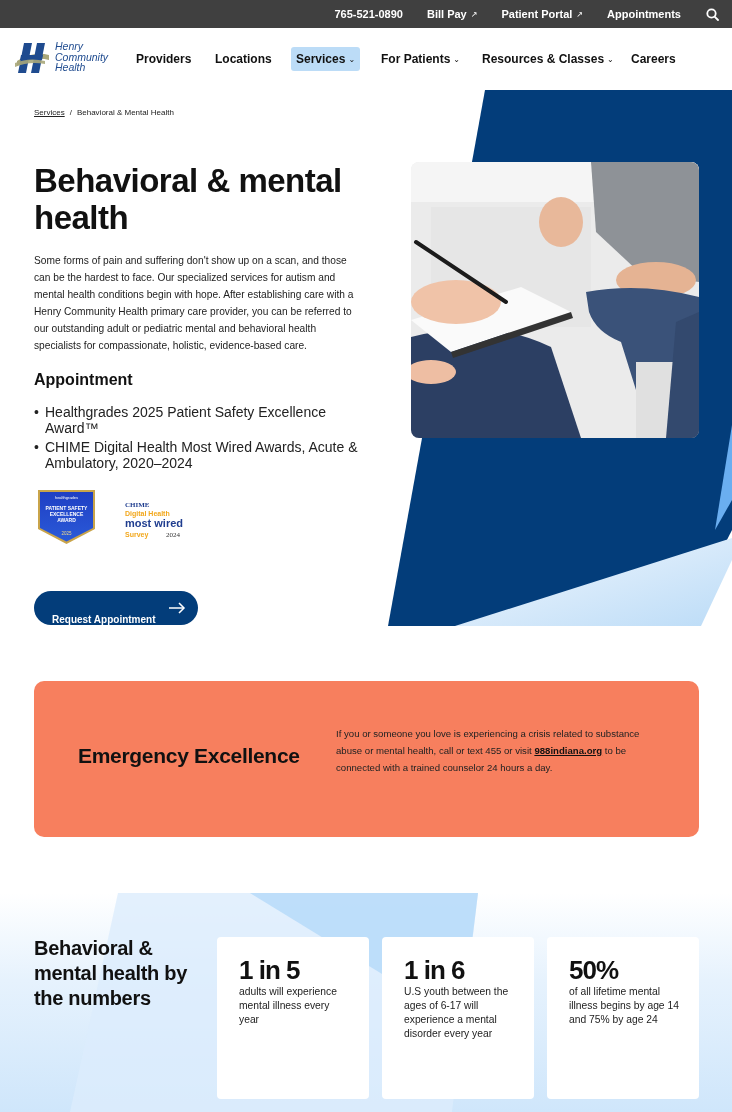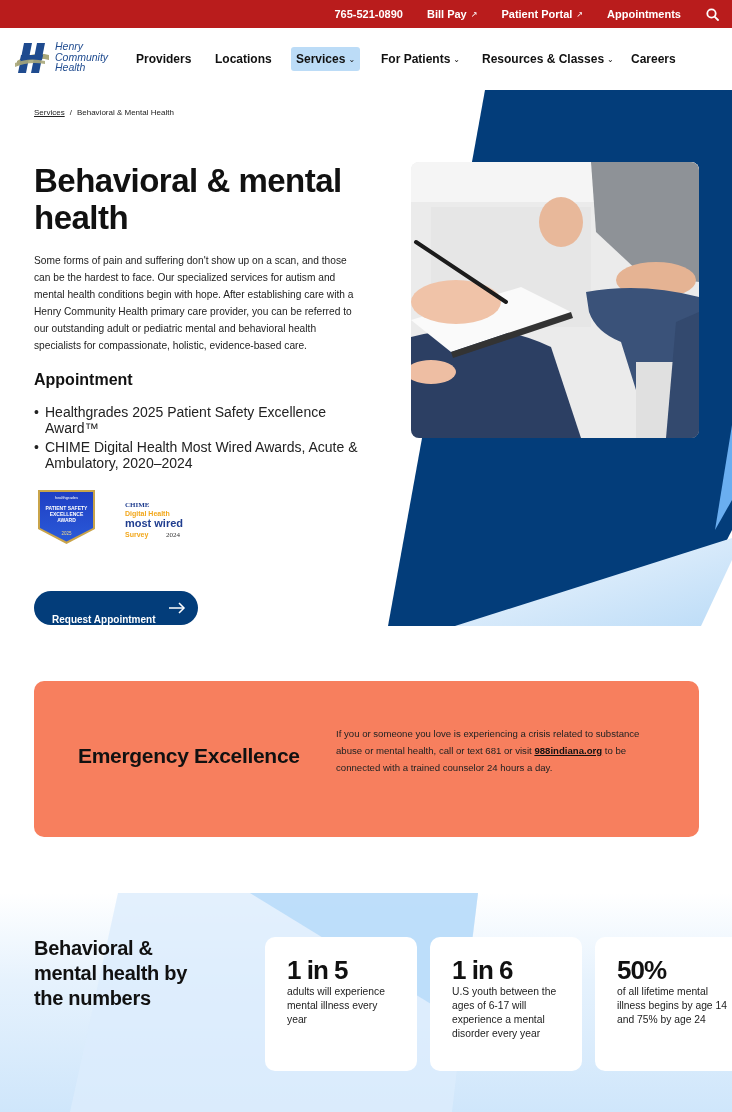--- a/index.html
+++ b/index.html
@@ -1,20 +1,20 @@
 <!DOCTYPE html>
 <html><head>
   <meta charset="utf-8">
   <style>
     * { box-sizing: border-box; margin: 0; padding: 0; }
     html, body { width: 732px; height: 1112px; overflow: hidden; background: #fff; }
     body { font-family: "Liberation Sans", "DejaVu Sans", sans-serif; color: #111; position: relative; }
 
     
-    .utility-bar { position: absolute; left: 0; top: 0; width: 732px; height: 28px; background: #b91c1c; display: flex; align-items: center; justify-content: flex-end; padding-right: 13px; }
+    .utility-bar { position: absolute; left: 0; top: 0; width: 732px; height: 28px; background: #404040; display: flex; align-items: center; justify-content: flex-end; padding-right: 13px; }
     .utility-bar .u-item { color: #fff; font-size: 11px; font-weight: bold; margin-left: 24px; display: flex; align-items: center; text-decoration: none; }
     .utility-bar .u-item .ext { font-size: 8px; margin-left: 4px; font-weight: normal; }
     .utility-bar .search-btn { margin-left: 24px; width: 14px; height: 14px; display: flex; align-items: center; justify-content: center; }
 
     
     .main-nav { position: absolute; left: 0; top: 28px; width: 732px; height: 62px; display: flex; align-items: center; }
     .logo { position: absolute; left: 15px; top: 13px; width: 105px; height: 36px; display: flex; align-items: flex-start; }
     .logo-mark { width: 36px; height: 34px; position: relative; }
     .logo-text { margin-left: 4px; font-style: italic; color: #1f4b8f; font-size: 10.5px; line-height: 10.5px; }
     .nav-item { position: absolute; top: 19px; height: 24px; font-size: 12px; font-weight: bold; color: #111; display: flex; align-items: center; padding: 0 5px; border-radius: 3px; }
@@ -43,21 +43,21 @@
 
     
     .emergency { position: absolute; left: 34px; top: 681px; width: 665px; height: 156px; background: #f77f5e; border-radius: 10px; }
     .em-title { position: absolute; left: 44px; top: 63px; font-size: 21px; font-weight: bold; color: #111; letter-spacing: -0.3px; }
     .em-text { position: absolute; left: 302px; top: 44px; width: 325px; font-size: 9.6px; line-height: 17px; color: #222; }
     .em-text a { color: #111; font-weight: bold; text-decoration: underline; }
 
     
     .stats-section { position: absolute; left: 0; top: 893px; width: 732px; height: 219px; background: linear-gradient(180deg, #ffffff 0%, #e6f2fd 40%, #cfe6fb 100%); overflow: hidden; }
     .stats-title { position: absolute; left: 34px; top: 936px; width: 160px; font-size: 20px; line-height: 25px; font-weight: bold; color: #111; letter-spacing: -0.3px; }
-    .stat-card { position: absolute; top: 937px; width: 152px; height: 134px; background: #fff; border-radius: 10px; padding: 18px 0 0 22px; margin-left: 48px; }
+    .stat-card { position: absolute; top: 937px; width: 152px; height: 162px; background: #fff; border-radius: 4px; padding: 18px 0 0 22px; }
     .stat-num { font-size: 26px; font-weight: bold; color: #111; letter-spacing: -1px; line-height: 30px; }
     .stat-desc { font-size: 10.3px; line-height: 14px; color: #222; width: 110px; }
   </style>
 </head>
 <body>
 
 <div class="utility-bar">
   <a class="u-item">
       <span>765-521-0890</span>
     </a>
@@ -198,21 +198,21 @@
 <div class="cta">
   <span>Request Appointment</span>
   <svg class="arrow" viewBox="0 0 18 14">
       <line x1="1" y1="7" x2="16" y2="7" stroke="#fff" stroke-width="1.5"></line>
       <polyline points="11,2 16,7 11,12" stroke="#fff" stroke-width="1.5" fill="none"></polyline>
     </svg>
 </div>
 
 <section class="emergency">
   <h2 class="em-title">Emergency Excellence</h2>
-  <p class="em-text"><span>If you or someone you love is experiencing a crisis related to substance abuse or mental health, call or text 681 or visit </span><a>988indiana.org</a><span> to be connected with a trained counselor 24 hours a day.</span></p>
+  <p class="em-text"><span>If you or someone you love is experiencing a crisis related to substance abuse or mental health, call or text 455 or visit </span><a>988indiana.org</a><span> to be connected with a trained counselor 24 hours a day.</span></p>
 </section>
 
 <section class="stats-section">
   <svg width="732" height="219" viewBox="0 0 732 219" style="position:absolute;left:0;top:0">
     <polygon points="118,0 478,0 452,219 70,219" fill="#dcecfc" opacity="0.8"></polygon>
     <polygon points="250,0 478,0 462,130" fill="#b9dbfa" opacity="0.9"></polygon>
   </svg>
 </section>
 <h2 class="stats-title">Behavioral &amp; mental health by the numbers</h2>
 <div class="stat-card" style="left:217px">

